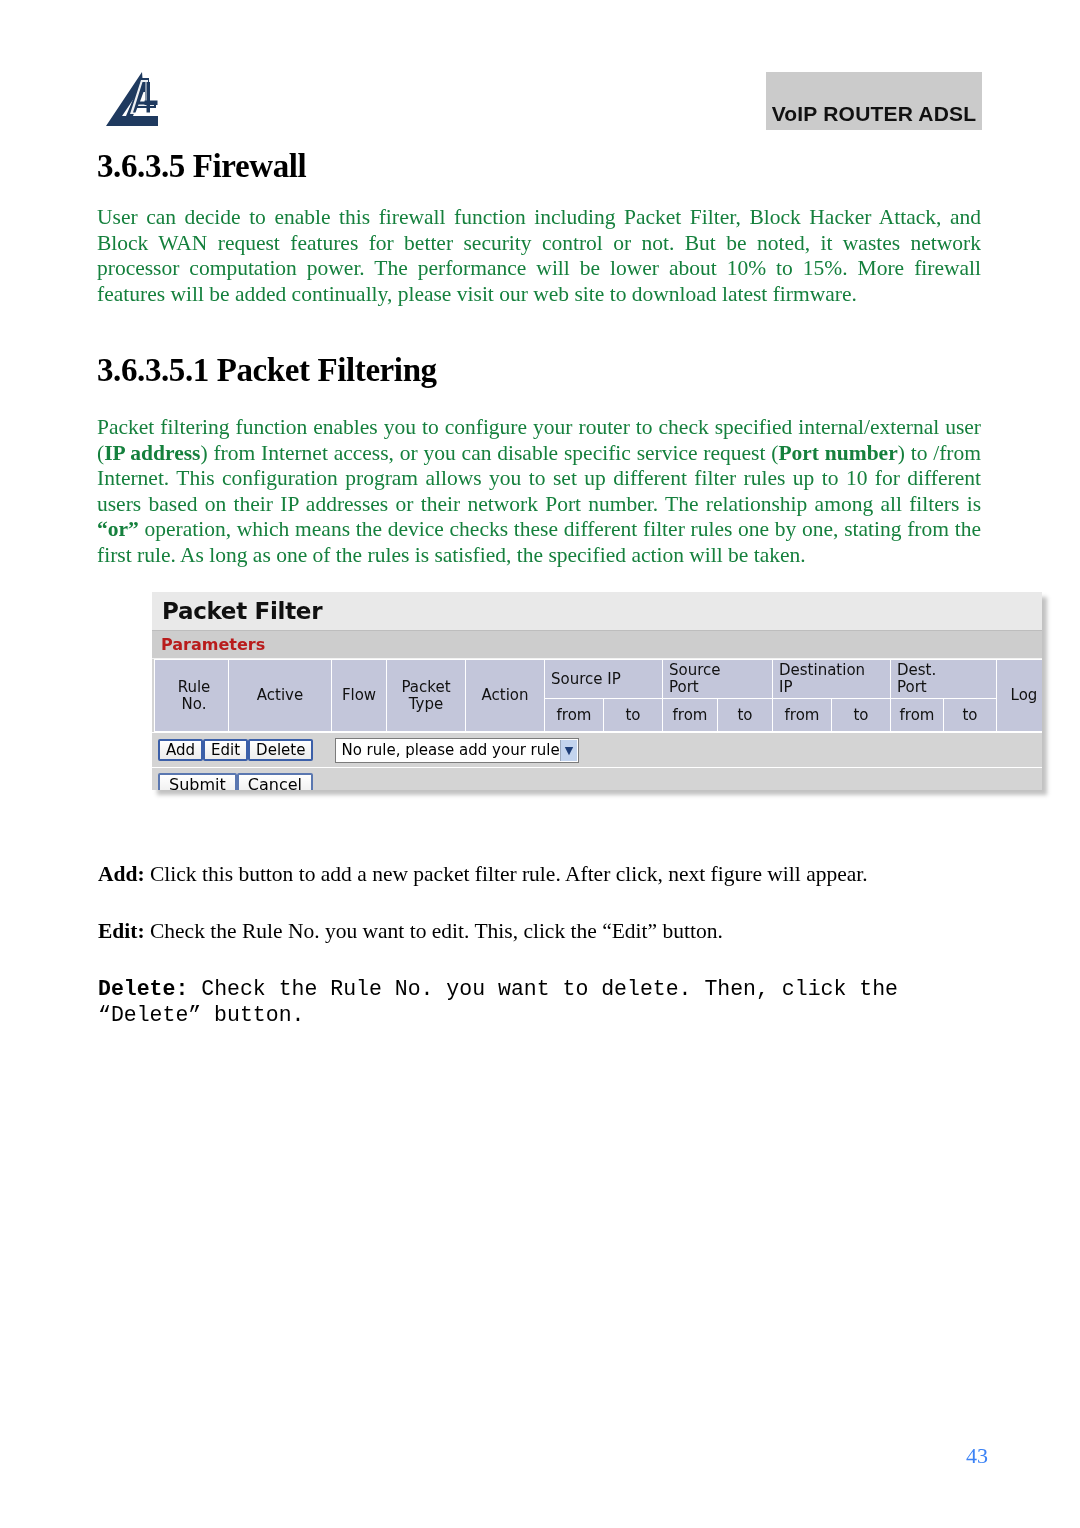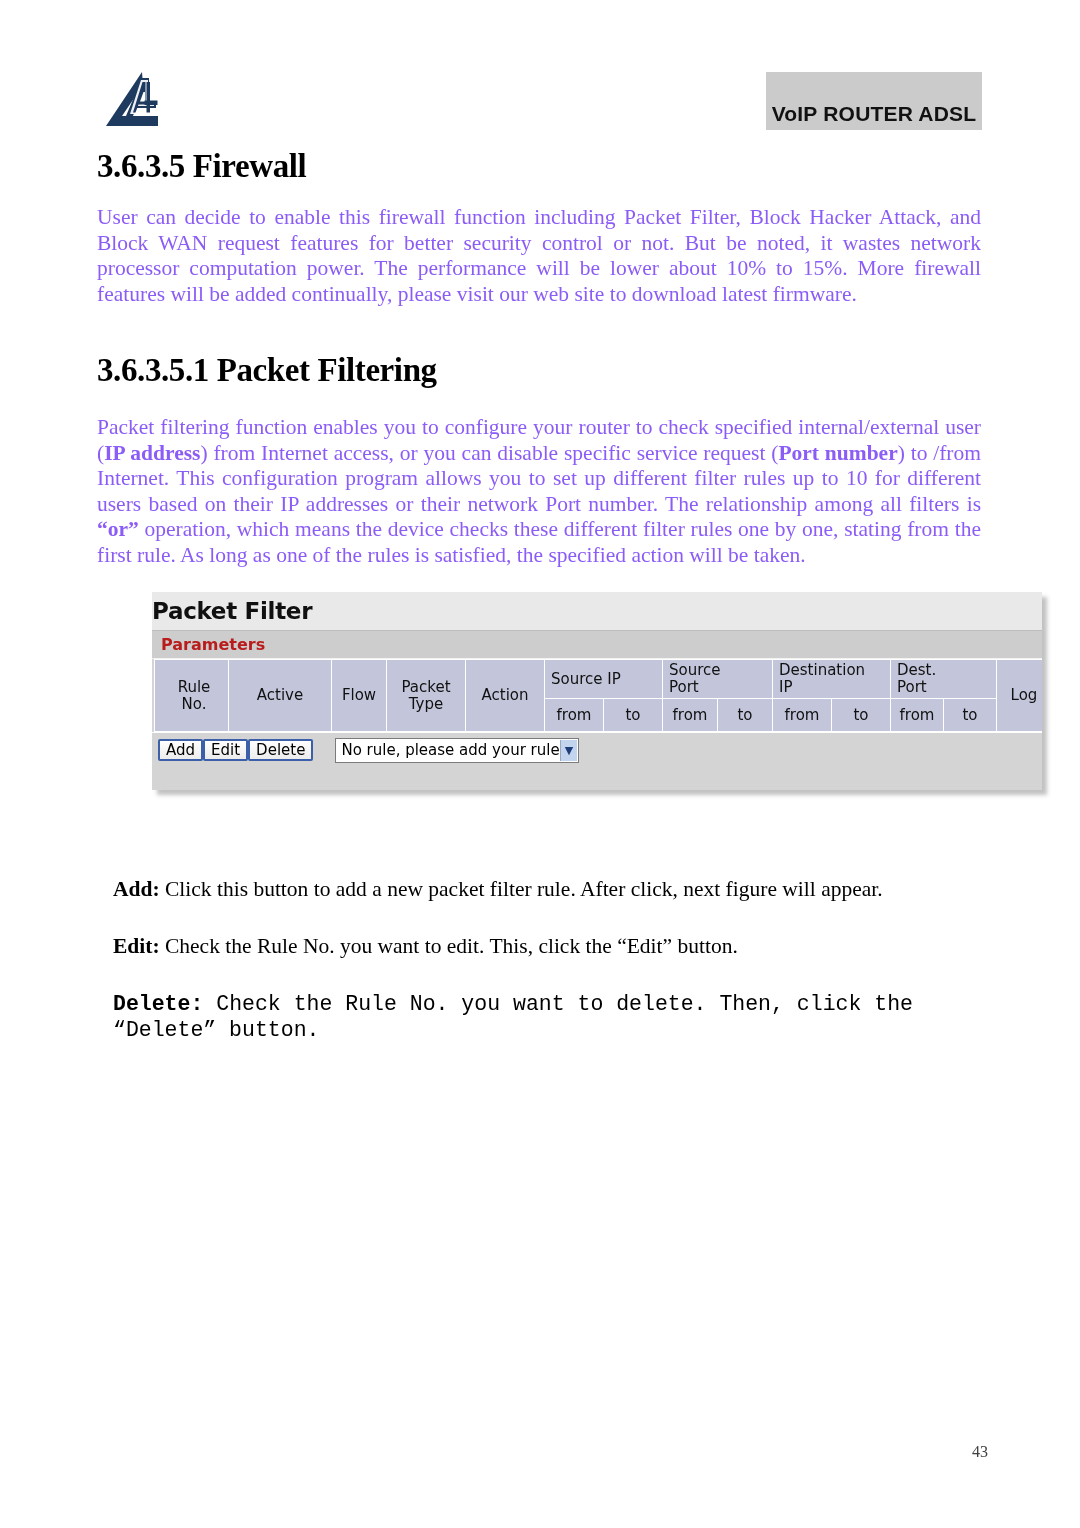--- a/index.html
+++ b/index.html
@@ -70,28 +70,28 @@
 
   
   p.body-text {
     position: absolute;
     margin: 0;
     width: 884px;
     left: 97px;
     font-size: 21.5px;
     line-height: 25.5px;
     text-align: justify;
-    color: #8b5cf6;
+    color: #15803d;
   }
   #para-firewall { top: 205px; }
   #para-packet { top: 415px; }
 
   p.note-text {
     position: absolute;
-    margin: 16px;
+    margin: 1px;
     width: 884px;
     left: 97px;
     font-size: 21.5px;
     line-height: 25.5px;
     color: #000000;
   }
   #note-add { top: 861px; }
   #note-edit { top: 918px; }
   #note-delete { top: 976px; font-family: Liberation Mono, monospace; }
 
@@ -113,21 +113,21 @@
     height: 38px;
     background: #e9e9e9;
     border-bottom: 1px solid #bdbdbd;
     display: flex;
     align-items: center;
   }
   .ui-title {
     font-size: 23px;
     font-weight: bold;
     color: #101010;
-    padding-left: 0;
+    padding-left: 10px;
     letter-spacing: -0.3px;
   }
   .ui-subbar {
     height: 27px;
     background: #cdcdcd;
     border-bottom: 1px solid #f2f2f2;
     display: flex;
     align-items: center;
   }
   .ui-subbar-label {
@@ -223,22 +223,22 @@
     font-size: 11px;
     color: #1d3e78;
     margin-right: 1px;
   }
 
   
   .page-number {
     position: absolute;
     right: 92px;
     top: 1443px;
-    font-size: 16px;
-    color: #404040;
+    font-size: 22px;
+    color: #3b82f6;
   }
 </style>
 </head>
 <body>
 
 <div class="page-header">
 
   <div class="brand-logo">
     <svg width="64" height="62" viewBox="0 0 64 62" xmlns="http://www.w3.org/2000/svg">
 
@@ -327,20 +327,24 @@
     <button class="btn accent">Add</button>
     <button class="btn accent">Edit</button>
     <button class="btn accent">Delete</button>
 
     <div class="rule-select">
       <span class="rule-select-text">No rule, please add your rule</span>
       <span class="rule-select-arrow">▼</span>
     </div>
   </div>
 
+  <div class="ui-actionrow2">
+    <button class="btn plain">Submit</button>
+    <button class="btn plain">Cancel</button>
+  </div>
 </div>
 
 <p class="note-text" id="note-add"><b class="term">Add:</b><span> Click this button to add a new packet filter rule. After click, next figure will appear.</span></p>
 
 <p class="note-text" id="note-edit"><b class="term">Edit:</b><span> Check the Rule No. you want to edit. This, click the “Edit” button.</span></p>
 
 <p class="note-text" id="note-delete"><b class="term">Delete:</b><span> Check the Rule No. you want to delete. Then, click the “Delete” button.</span></p>
 
 <div class="page-number">43</div>
 

